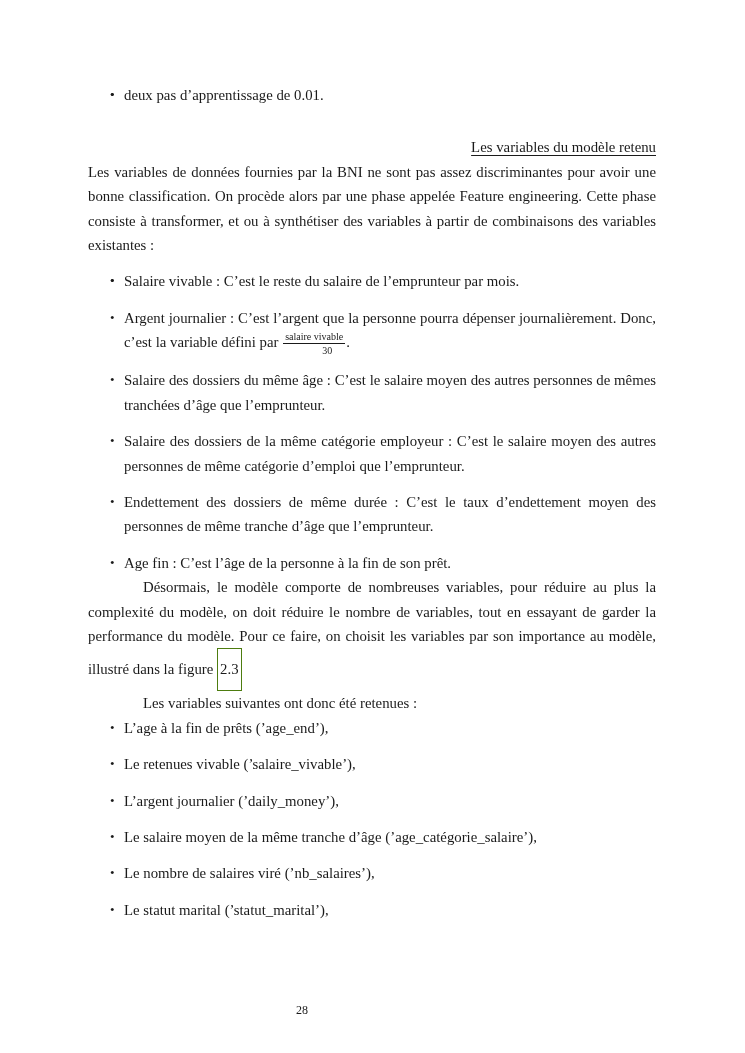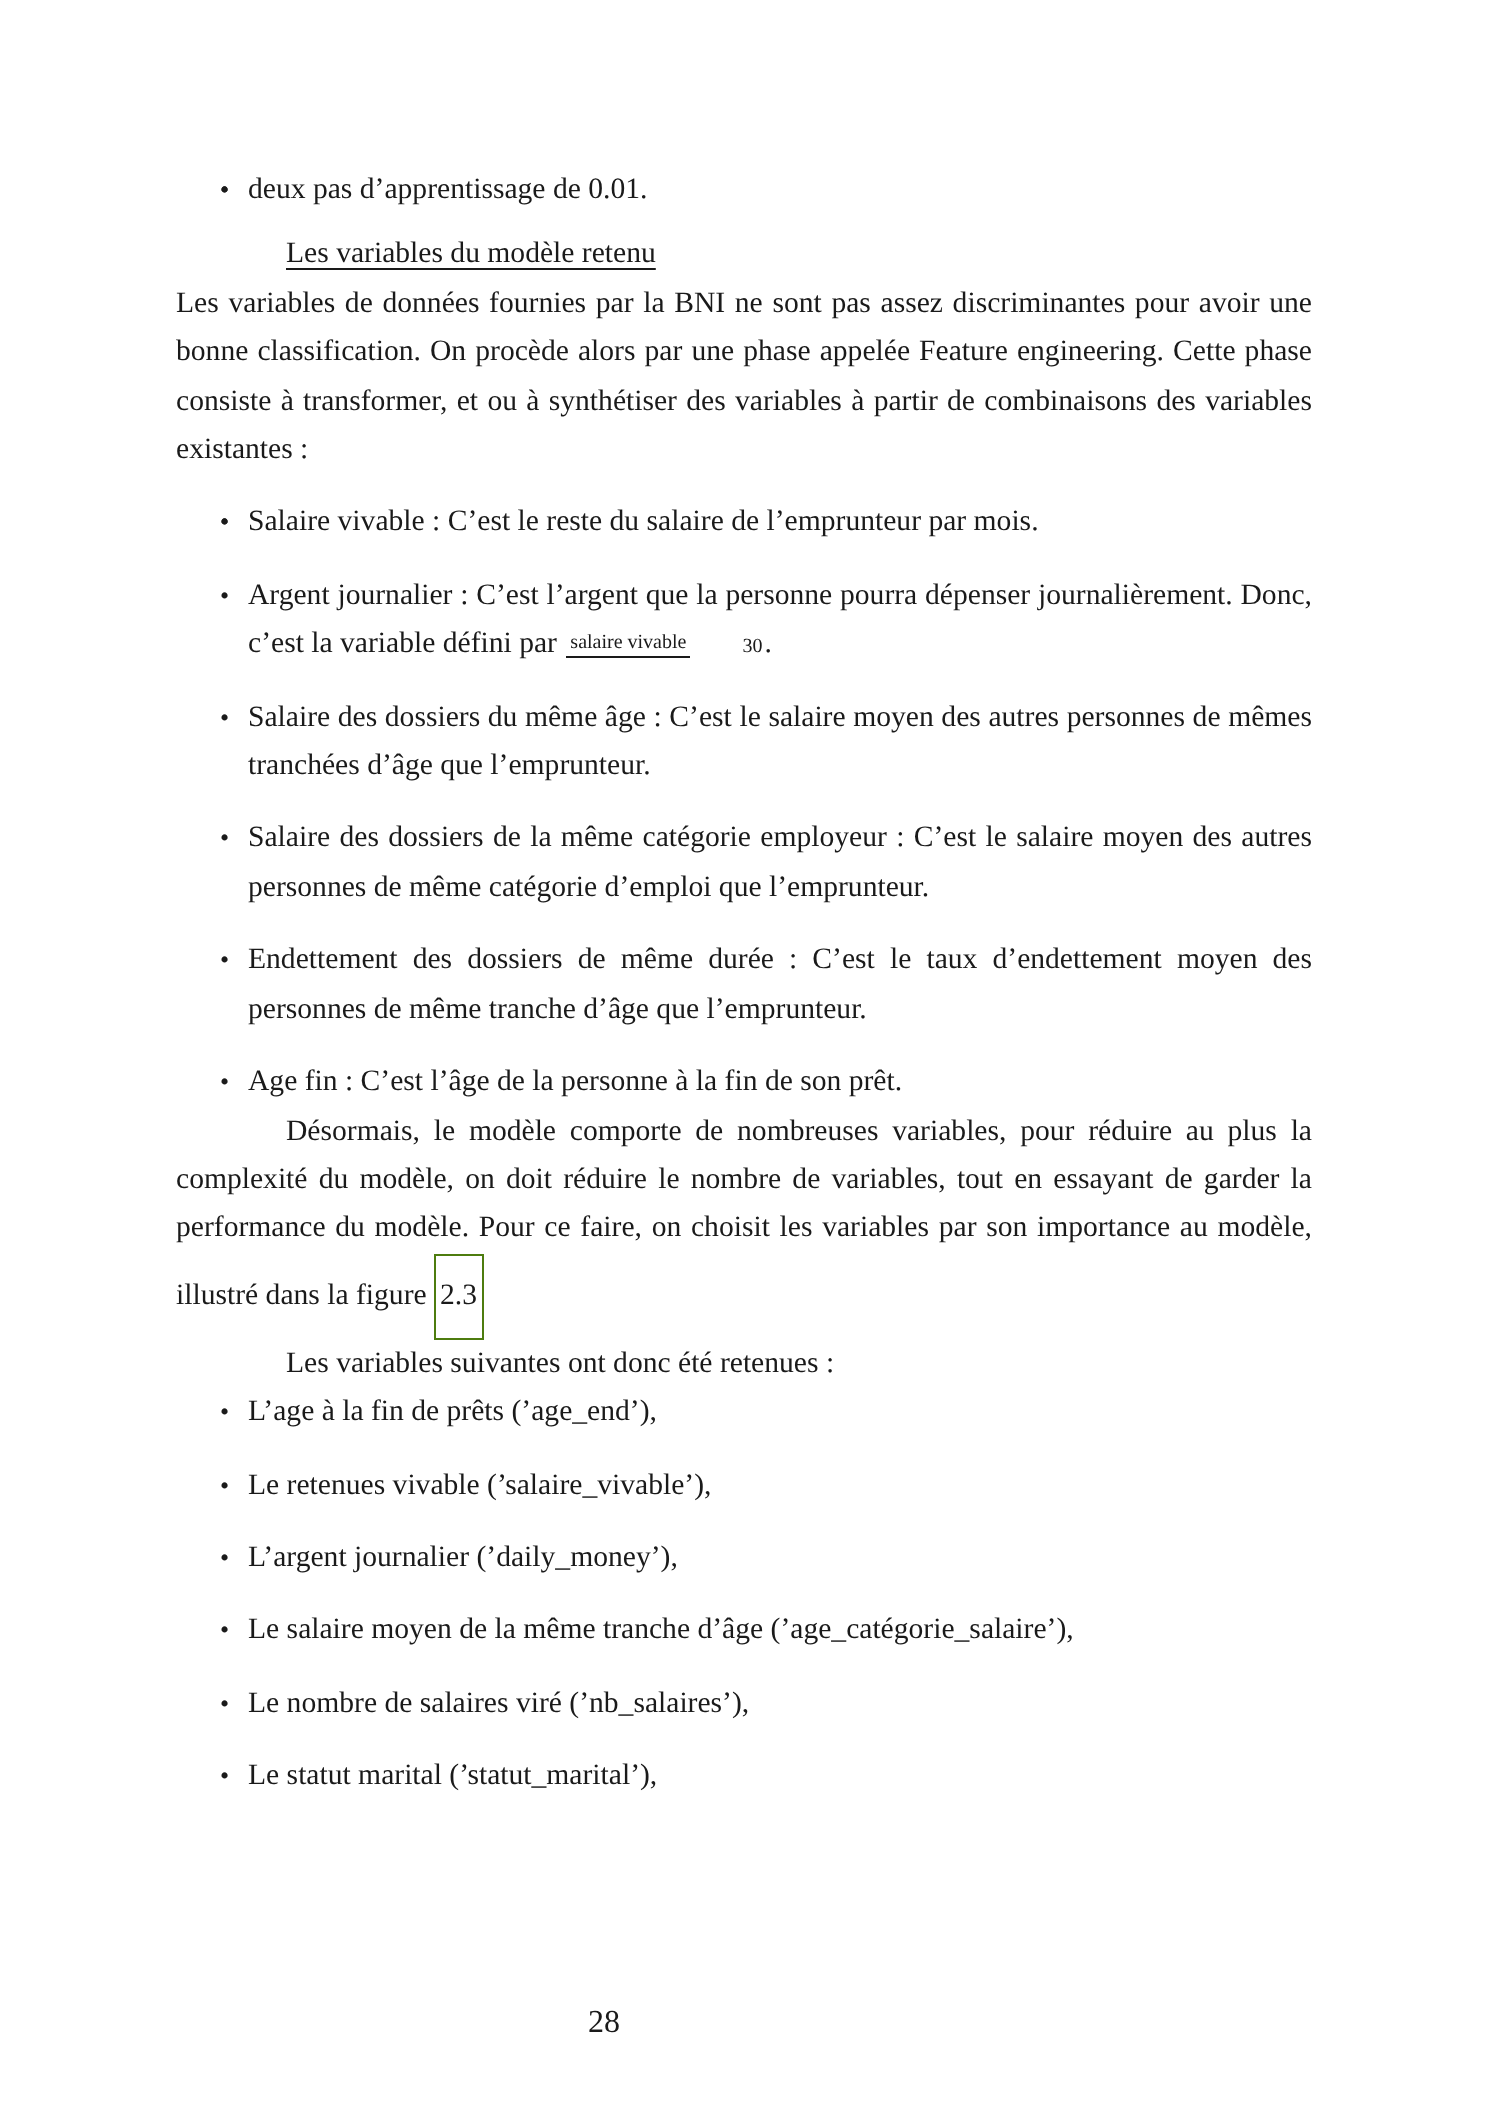--- a/index.html
+++ b/index.html
@@ -38,34 +38,35 @@
     text-align: justify;
   }
   li.bitem:last-child { margin-bottom: 0; }
   .bullet {
     position: absolute;
     left: 22px;
     top: 0;
     font-size: 13px;
   }
   .heading-line {
-    margin-top: 8px;
+    margin-top: 28px;
     text-indent: 55px;
-    text-align: left;
+    text-align: right;
   }
   .heading-line .underlined {
     text-decoration: underline;
     text-underline-offset: 3px;
   }
   p.para { margin: 0; font-family: Liberation Serif, serif; }
   p.indent { text-indent: 55px; }
   .mt13 { margin-top: 13px; }
   .mt14 { margin-top: 14px; }
   .frac {
     display: inline-flex;
+    flex-direction: column;
     align-items: center;
     vertical-align: middle;
     font-size: 10px;
     line-height: 11px;
     text-indent: 0;
     margin: 0 1px;
   }
   .frac .num {
     border-bottom: 1px solid #1a1a1a;
     padding: 0 2px 1px 2px;
@@ -78,21 +79,21 @@
     line-height: 17px;
     text-indent: 0;
     cursor: pointer;
   }
   .pageno {
     position: absolute;
     left: 0;
     top: 1003px;
     width: 604px;
     text-align: center;
-    font-size: 16px;
+    font-size: 12px;
     color: #1a1a1a;
   }
 </style>
 </head>
 <body>
 
 <div class="page">
   <div class="content">
 
     <ul class="blist">

